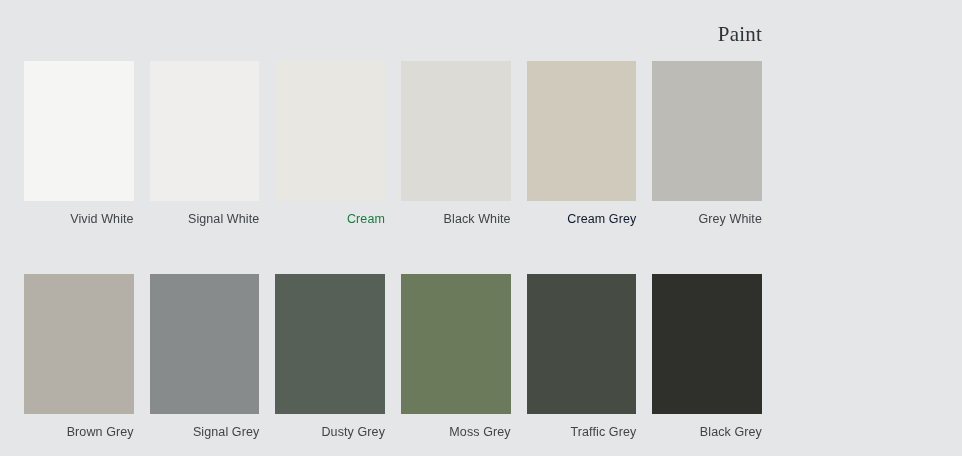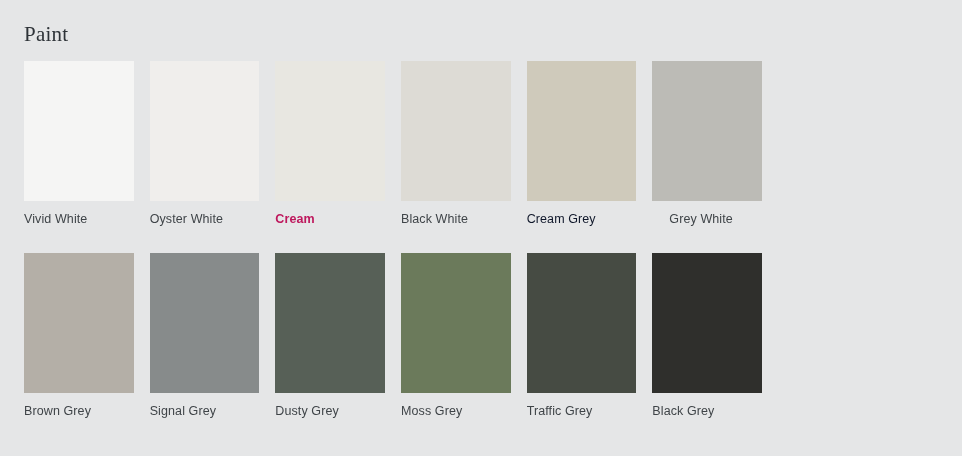--- a/index.html
+++ b/index.html
@@ -13,20 +13,21 @@
     font-family: "Liberation Sans", sans-serif;
     overflow: hidden;
   }
   .page {
     width: 786px;
     height: 456px;
     box-sizing: border-box;
     padding: 0 24px;
     background: #e5e6e7;
     position: relative;
+    text-align: right;
   }
   .page-title {
     font-family: "Liberation Serif", serif;
     font-size: 21px;
     font-weight: 400;
     color: #2e3338;
     letter-spacing: 0.2px;
     margin: 0;
     padding-top: 22px;
     line-height: 24px;
@@ -46,47 +47,47 @@
     width: 100%;
     height: 140px;
     display: block;
   }
   .swatch-label {
     font-family: "Liberation Sans", sans-serif;
     font-size: 12.5px;
     color: #3f4448;
     line-height: 14px;
     padding-top: 11px;
-    padding-bottom: 27px;
+    padding-bottom: 48px;
     letter-spacing: 0.1px;
     white-space: nowrap;
   }
 </style>
 </head>
 <body style="background-color: rgb(229, 230, 231);">
 
 <div class="page" style="background-color: rgb(229, 230, 231);">
 
   <h1 class="page-title" style="color: rgb(46, 51, 56);">Paint</h1>
 
   <div class="swatch-grid">
 
     <div class="swatch-cell">
       <span class="swatch-chip" style="background-color: rgb(245, 245, 244);"></span>
       <span class="swatch-label" style="color: rgb(63, 68, 72);">Vivid White</span>
     </div>
 
     <div class="swatch-cell">
       <span class="swatch-chip" style="background-color: rgb(240, 238, 236);"></span>
-      <span class="swatch-label" style="color: rgb(63, 68, 72);">Oyster White</span>
+      <span class="swatch-label" style="color: rgb(63, 68, 72);">Signal White</span>
     </div>
 
     <div class="swatch-cell">
       <span class="swatch-chip" style="background-color: rgb(232, 231, 225);"></span>
-      <span class="swatch-label" style="color: #be185d; font-weight: bold;">Cream</span>
+      <span class="swatch-label" style="color: #15803d;">Cream</span>
     </div>
 
     <div class="swatch-cell">
       <span class="swatch-chip" style="background-color: rgb(221, 219, 213);"></span>
       <span class="swatch-label" style="color: rgb(63, 68, 72);">Black White</span>
     </div>
 
     <div class="swatch-cell">
       <span class="swatch-chip" style="background-color: rgb(207, 202, 187);"></span>
       <span class="swatch-label" style="color: #0f172a;">Cream Grey</span>

